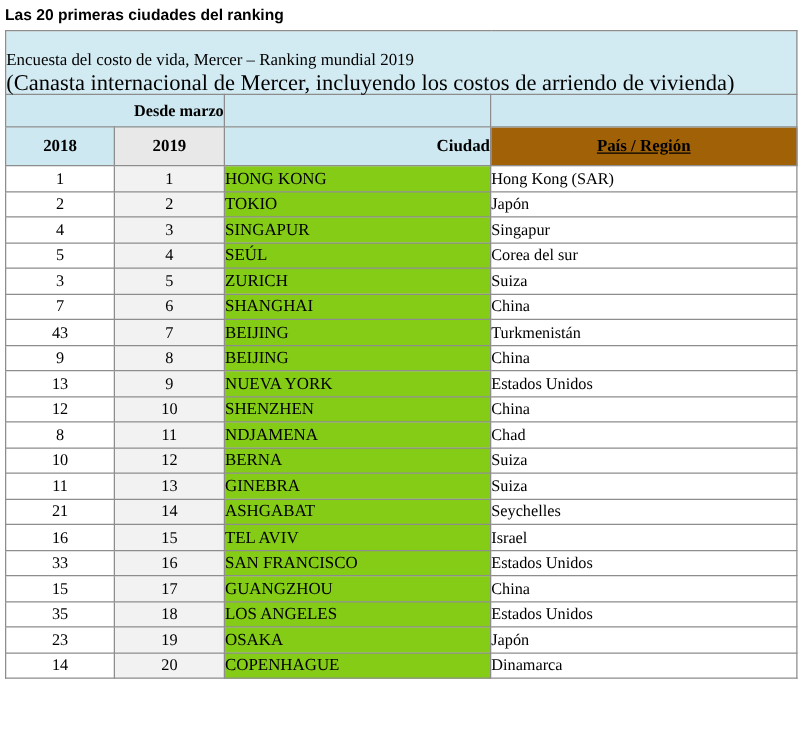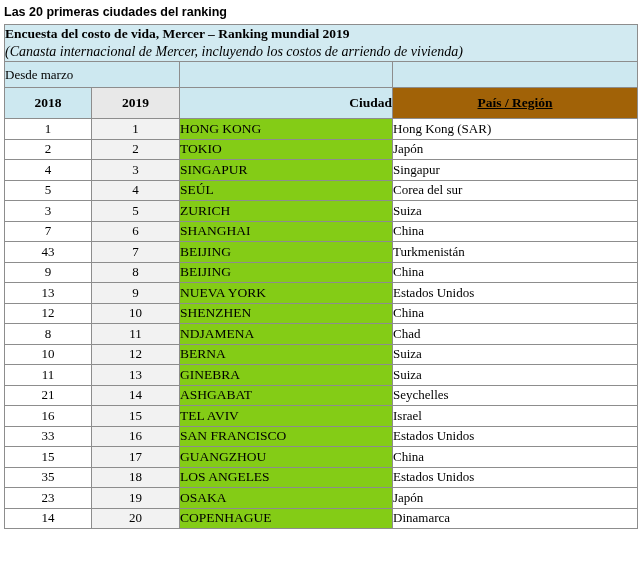--- a/index.html
+++ b/index.html
@@ -47,35 +47,35 @@
   col.city  { width: 213px; }
   col.ctry  { width: 245px; }
 
   
   .title-cell {
     background: #d2eaf1;
     padding: 5px 8px 6px 8px;
     font-family: "Liberation Serif", serif;
   }
   .title-line1 {
-    font-weight: bold;
+    font-weight: normal;
     font-size: 13.5px;
     line-height: 18px;
+    margin-top: 14px;
   }
   .title-line2 {
-    font-size: 14px;
+    font-size: 18px;
     line-height: 18px;
-    font-style: italic;
   }
 
   
   .since-cell {
     background: #cde8f0;
-    text-align: left;
-    font-weight: normal;
+    text-align: right;
+    font-weight: bold;
     font-size: 13px;
     height: 25px;
   }
   .blank-city, .blank-ctry {
     background: #cde8f0;
   }
 
   
   .hdr {
     height: 30px;

